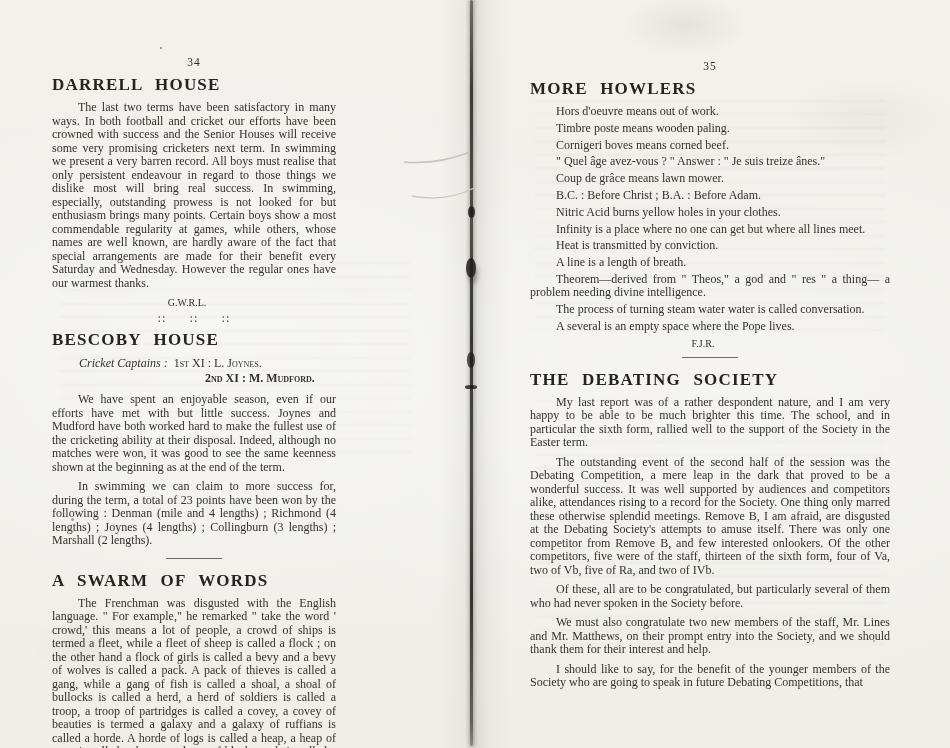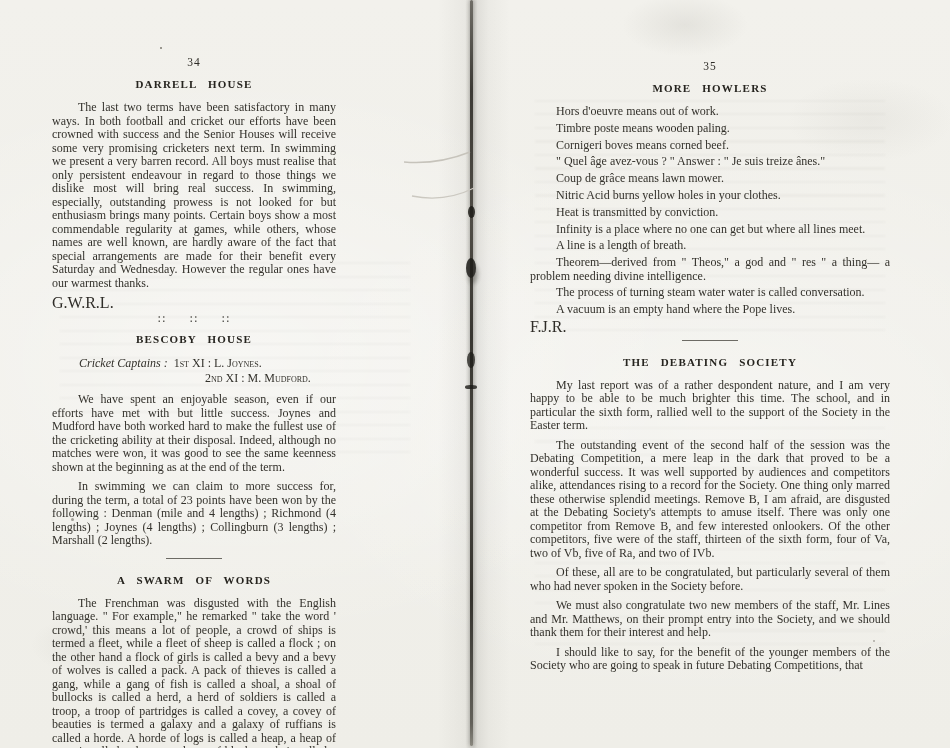--- a/index.html
+++ b/index.html
@@ -22,39 +22,39 @@
   }
   .page { position: absolute; top: 0; height: 748px; box-sizing: border-box; }
   .page.left  { left: 0;    width: 394px; padding: 56px 58px 8px 52px; }
   .page.right { left: 480px; width: 470px; padding: 60px 60px 8px 50px; }
 
   .pagenum {
     text-align: center; font-size: 11.5px; line-height: 13px;
     letter-spacing: 1px; color: #2e2c27; margin-bottom: 8px;
   }
   h2.section-heading {
-    text-align: center; font-size: 11px; line-height: 15px;
+    font-size: 17px; line-height: 15px;
     font-weight: 700; letter-spacing: 1.2px; word-spacing: 7px;
     color: #26241f; margin: 6px 0 9px 0;
   }
   p.body-par {
     margin: 0 0 6px 0; font-size: 12px; line-height: 13.5px;
     text-align: justify; text-indent: 26px; color: #33312b;
   }
   p.no-just { text-align: left; }
   .sig {
-    text-align: left; padding-right: 14px; font-size: 16px;
+    text-align: center; padding-right: 14px; font-size: 10px;
     line-height: 14px; color: #2f2d28; margin: 0 0 2px 0;
   }
   .separator { text-align: center; margin: 3px 0 5px 0; color: #3a3833; font-size: 11px; }
   .separator span { display: inline-block; margin: 0 12px; letter-spacing: 1px; }
 
   .captains { font-size: 12px; line-height: 14.5px; color: #33312b; margin: 2px 0 8px 0; }
   .captains .line1 { margin-left: 27px; }
-  .captains .line2 { margin-left: 153px; }
+  .captains .line2 { margin-left: 153px; font-weight: bold; }
   .cap-label { font-style: italic; }
   .sc { font-variant: small-caps; }
 
   .rule {
     width: 56px; border-top: 1.3px solid #55524c; opacity: .85;
     margin: 10px auto 0 auto; height: 0;
   }
   .rule.swarm-rule { margin-bottom: 14px; }
   .rule.right-rule { margin-top: 6px; margin-bottom: 14px; }
 
@@ -135,27 +135,28 @@
   <div class="page right">
     <div class="pagenum">35</div>
 
     <h2 class="section-heading">MORE HOWLERS</h2>
 
     <p class="howler">Hors d'oeuvre means out of work.</p>
     <p class="howler">Timbre poste means wooden paling.</p>
     <p class="howler">Cornigeri boves means corned beef.</p>
     <p class="howler">" Quel âge avez-vous ? "  Answer :  " Je suis treize ânes."</p>
     <p class="howler">Coup de grâce means lawn mower.</p>
+    <p class="howler">B.C. :  Before Christ ;  B.A. :  Before Adam.</p>
     <p class="howler">Nitric Acid burns yellow holes in your clothes.</p>
+    <p class="howler">Infinity is a place where no one can get but where all lines meet.</p>
     <p class="howler">Heat is transmitted by conviction.</p>
-    <p class="howler">Infinity is a place where no one can get but where all lines meet.</p>
     <p class="howler">A line is a length of breath.</p>
     <p class="howler">Theorem—derived from " Theos," a god and " res " a thing— a problem needing divine intelligence.</p>
     <p class="howler">The process of turning steam water water is called conversation.</p>
-    <p class="howler">A vacuum is an empty hand where the Pope lives.</p>
+    <p class="howler">A several is an empty space where the Pope lives.</p>
 
     <div class="sig">F.J.R.</div>
 
     <div class="rule right-rule"></div>
 
     <h2 class="section-heading">THE DEBATING SOCIETY</h2>
 
     <p class="body-par">My last report was of a rather despondent nature, and I am very happy to be able to be much brighter this time.  The school, and in particular the sixth form, rallied well to the support of the Society in the Easter term.</p>
     <p class="body-par">The outstanding event of the second half of the session was the Debating Competition, a mere leap in the dark that proved to be a wonderful success.  It was well supported by audiences and competitors alike, attendances rising to a record for the Society.  One thing only marred these otherwise splendid meetings.  Remove B, I am afraid, are disgusted at the Debating Society's attempts to amuse itself. There was only one competitor from Remove B, and few interested onlookers.  Of the other competitors, five were of the staff, thirteen of the sixth form, four of Va, two of Vb, five of Ra, and two of IVb.</p>
     <p class="body-par">Of these, all are to be congratulated, but particularly several of them who had never spoken in the Society before.</p>

